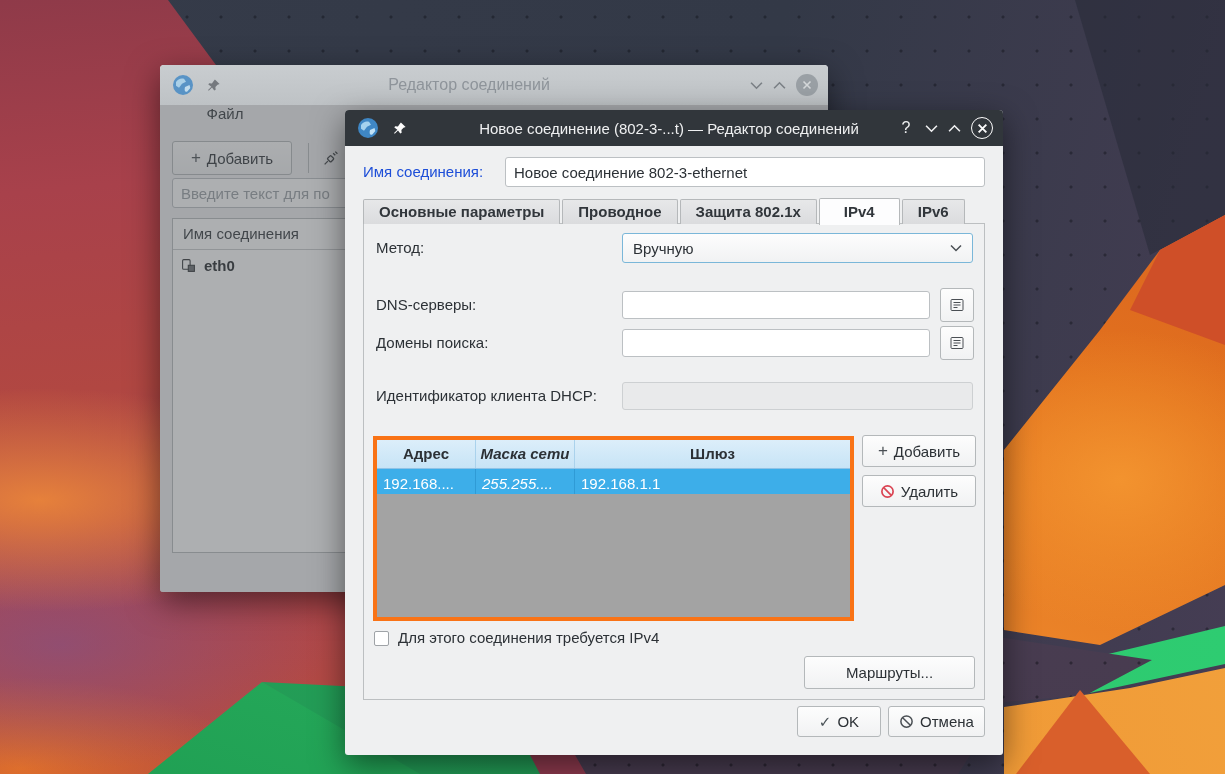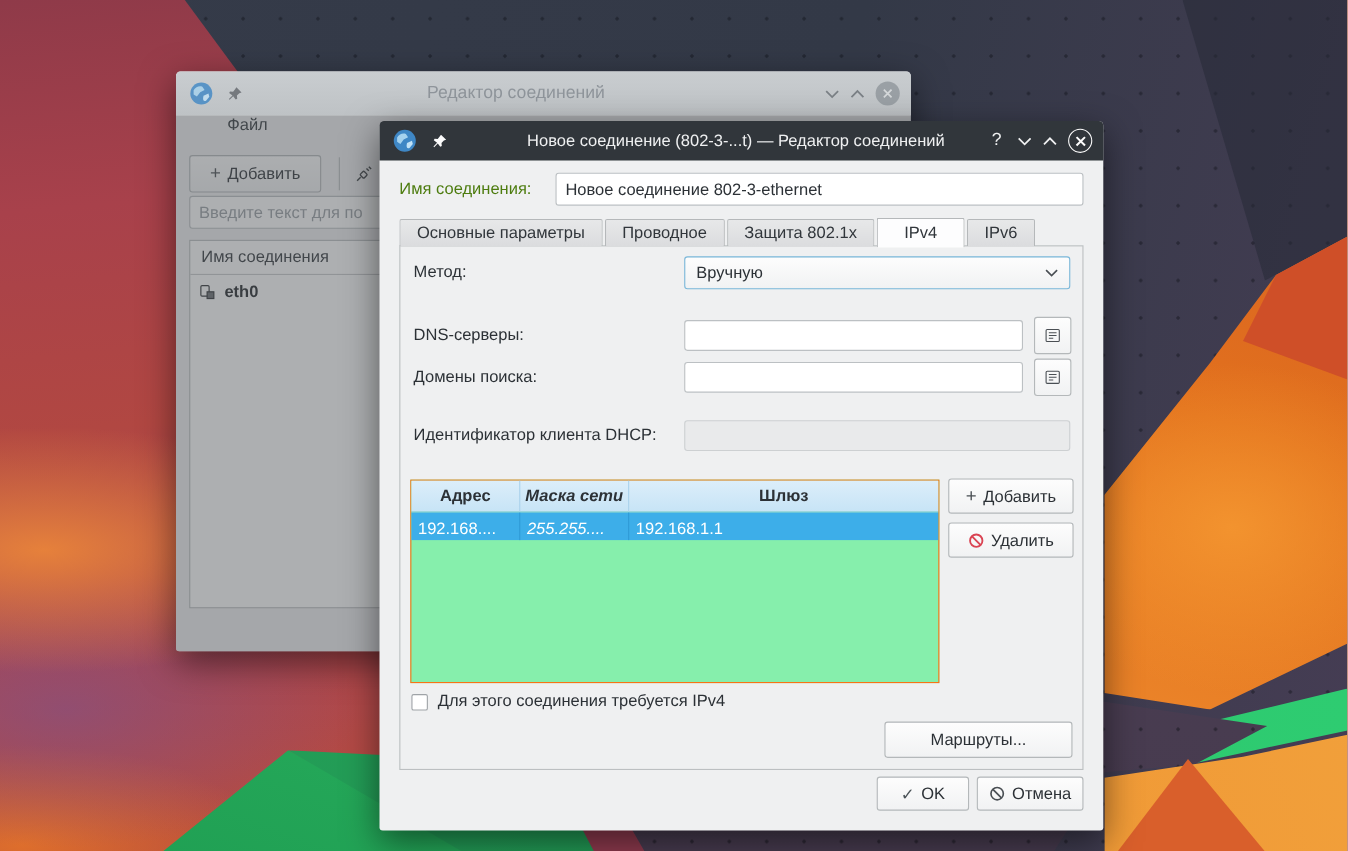--- a/index.html
+++ b/index.html
@@ -60,36 +60,36 @@
   .dim-overlay{position:absolute;left:0;right:0;top:40px;bottom:0;background:rgba(84,88,92,.48);z-index:5;border-radius:0 0 3px 3px;}
   
   .dialog{left:345px;top:110px;width:658px;height:645px;background:#eff0f1;z-index:10;}
   .dialog .titlebar{height:36px;background:#31363b;color:#eff0f1;}
   .dialog .tb-title{font-size:15px;left:120px;right:130px;}
   .tb-right{position:absolute;right:10px;top:0;height:100%;display:flex;align-items:center;gap:10px;}
   .tb-help{font-size:16px;color:#eff0f1;width:18px;text-align:center;}
   .close-circle{width:22px;height:22px;border-radius:50%;display:flex;align-items:center;justify-content:center;}
   .dialog .close-circle{border:1.6px solid #fcfcfc;box-sizing:border-box;}
   .bg-window .close-circle{background:#9aa0a5;}
-  .dlg-label{position:absolute;color:#4d7c0f;}
+  .dlg-label{position:absolute;color:#1d4ed8;}
   .dlg-name-label{left:18px;top:47px;height:30px;line-height:30px;}
   .dlg-name-input{position:absolute;left:160px;top:47px;width:480px;height:30px;}
   .tabs{position:absolute;left:18px;top:87px;right:18px;height:27px;display:flex;align-items:flex-end;z-index:2;}
   .tab{box-sizing:border-box;height:25px;line-height:23px;padding:0 15px;margin-right:2px;
-    background:linear-gradient(#e7e8e9,#dbdcde);border:1px solid #b5b8ba;border-bottom:none;border-radius:2px 2px 0 0;color:#31363b;}
+    background:linear-gradient(#e7e8e9,#dbdcde);border:1px solid #b5b8ba;border-bottom:none;border-radius:2px 2px 0 0;color:#31363b;font-weight:bold;}
   .tab.active{height:27px;line-height:26px;background:#fdfdfe;margin-bottom:-1px;z-index:3;position:relative;padding:0 24px;}
   .panel{position:absolute;left:18px;top:113px;width:620px;height:475px;border:1px solid #bcbfc1;}
   .p-label{position:absolute;left:12px;height:30px;line-height:30px;color:#2c3136;white-space:nowrap;}
   .combo{position:absolute;left:258px;top:9px;width:351px;height:30px;box-sizing:border-box;
     background:linear-gradient(#fdfdfd,#f1f2f3);border:1px solid #7ab7d9;border-radius:3px;
     display:flex;align-items:center;justify-content:space-between;padding:0 10px;}
   .mini-input{position:absolute;width:308px;height:28px;}
   .mini-btn{position:absolute;width:34px;height:34px;padding:0;}
   .input-disabled{position:absolute;left:258px;top:158px;width:351px;height:28px;background:#e9eaeb;border-color:#cdd0d2;}
-  .iptable{position:absolute;left:9px;top:212px;width:481px;height:185px;border:1px solid #f97316;background:#86efac;box-sizing:border-box;}
+  .iptable{position:absolute;left:9px;top:212px;width:481px;height:185px;border:4px solid #f97316;background:#a3a3a3;box-sizing:border-box;}
   .t-head{display:flex;height:28px;background:linear-gradient(#dcEEfA,#c7e4f6);border-bottom:1px solid #8fc3e6;}
   .t-hc{box-sizing:border-box;line-height:27px;text-align:center;font-weight:bold;color:#2c3136;border-right:1px solid #aad2ec;}
   .t-row{display:flex;height:25px;background:#3daee9;color:#fff;}
   .t-c{box-sizing:border-box;line-height:29px;padding-left:6px;border-right:1px solid #2f9bd6;overflow:hidden;white-space:nowrap;}
   .c1{width:99px;}.c2{width:99px;font-style:italic;}.c3{flex:1;border-right:none;}
   .side-btn{position:absolute;left:498px;width:114px;height:32px;font-size:15px;}
   .chk{position:absolute;left:10px;top:407px;width:15px;height:15px;background:#fff;border:1px solid #9fa3a7;border-radius:2px;box-sizing:border-box;}
   .chk-label{position:absolute;left:34px;top:403px;height:22px;line-height:22px;}
   .btn-routes{position:absolute;left:440px;top:432px;width:171px;height:33px;text-align:right;}
   .btn-ok{position:absolute;left:452px;top:596px;width:84px;height:31px;}

